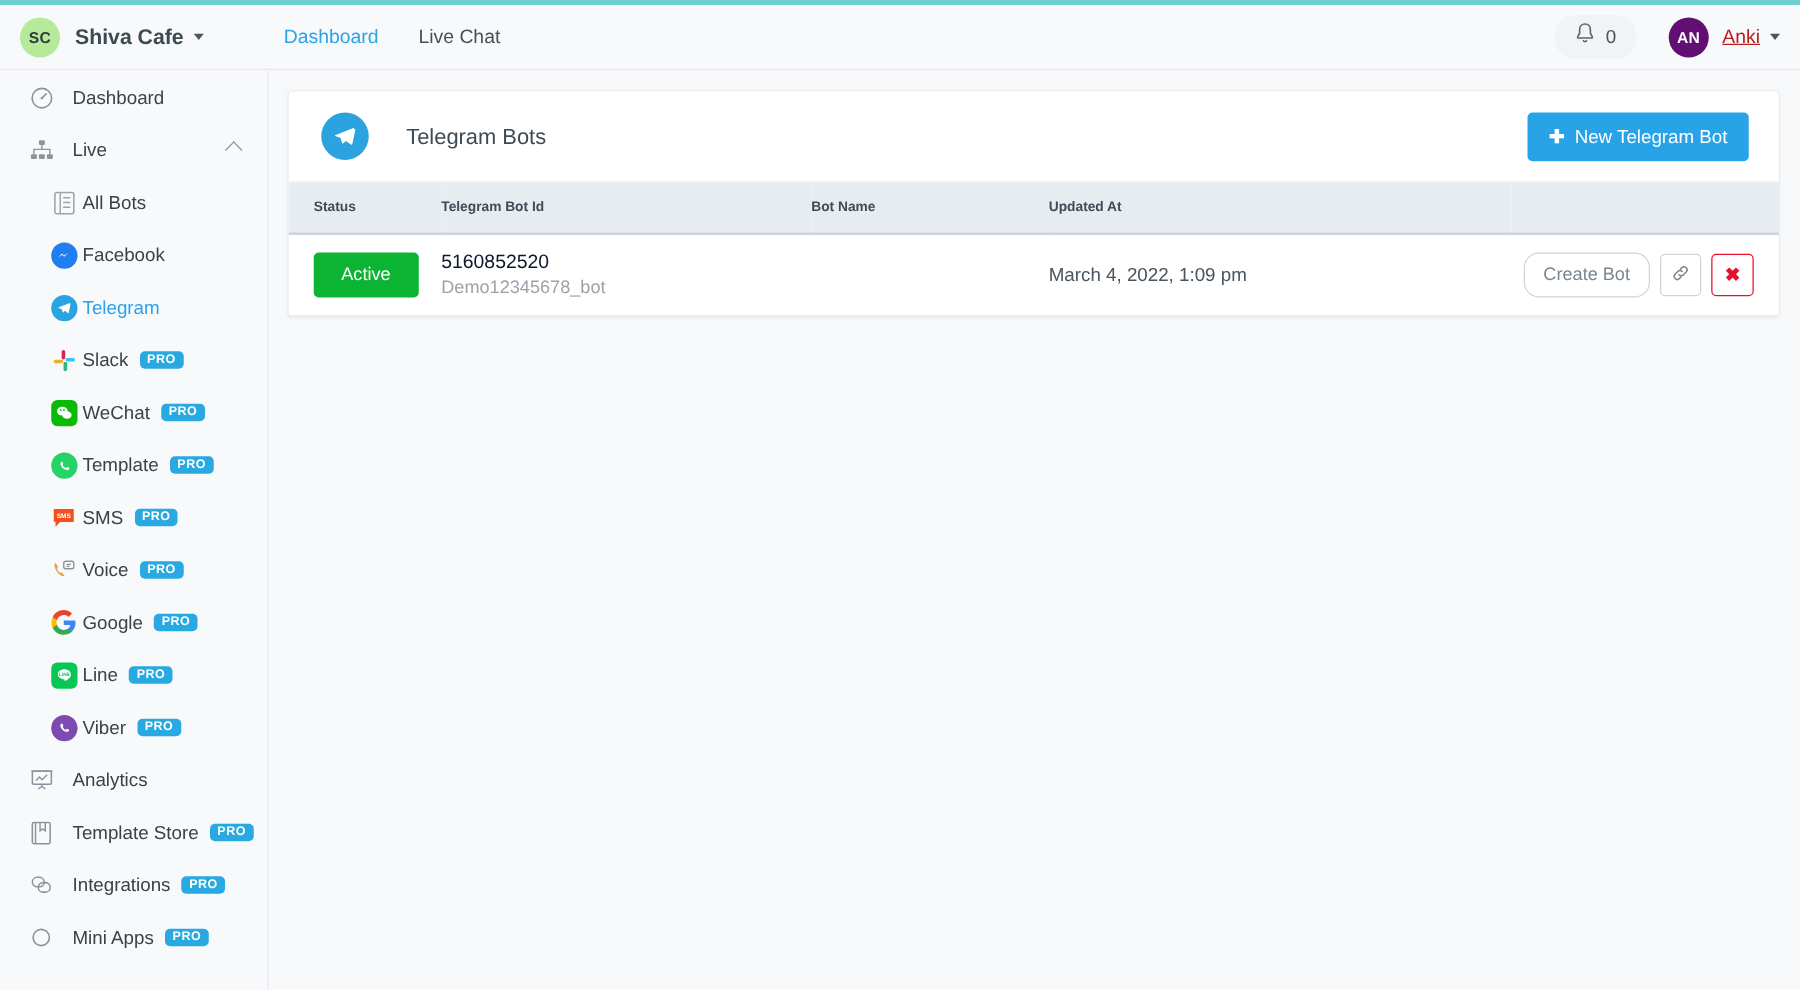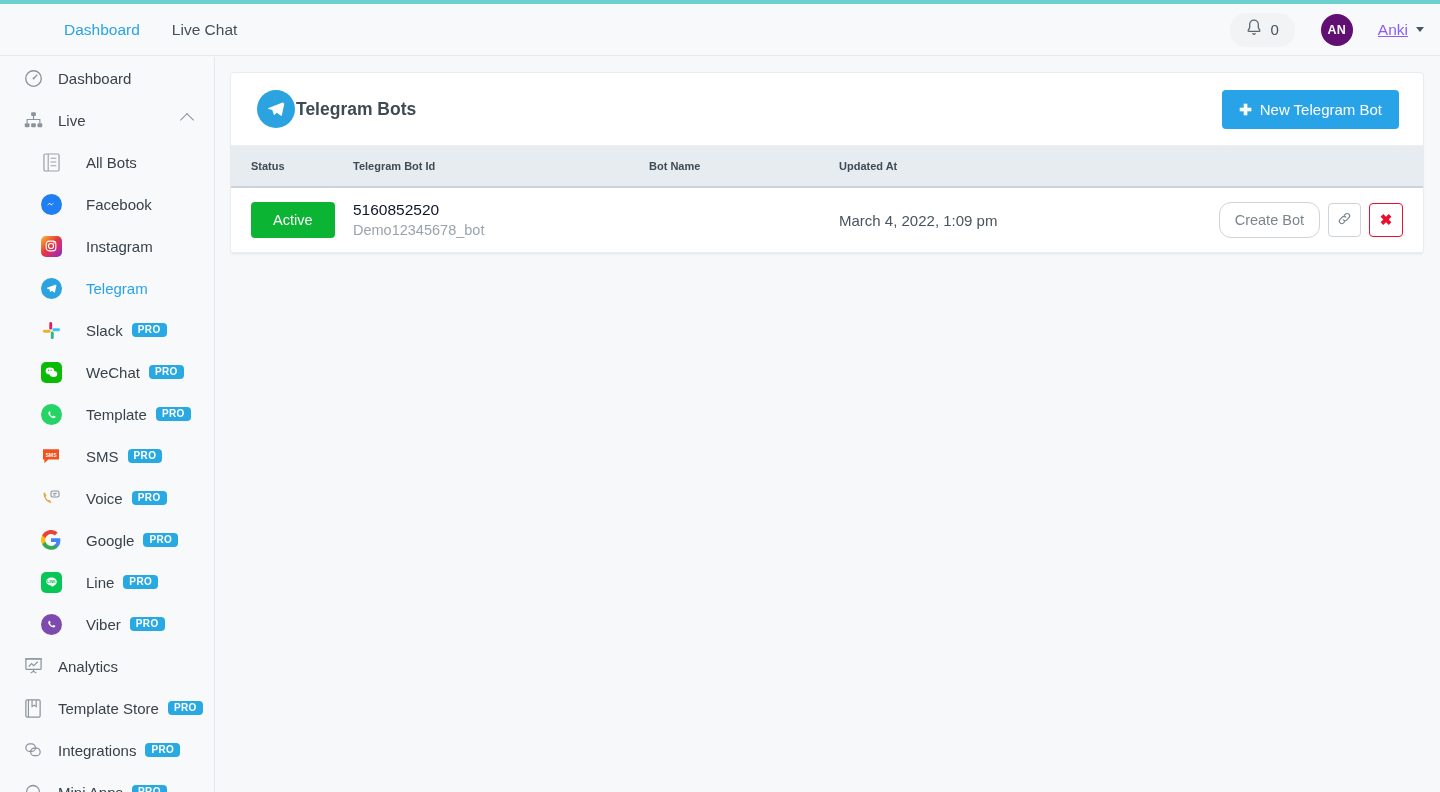--- a/index.html
+++ b/index.html
@@ -56,41 +56,41 @@
     padding: 6px 16px; cursor: pointer;
   }
   .bell-count { font-size: 15px; color: #46525c; }
   .avatar-an {
     width: 32px; height: 32px; border-radius: 50%;
     background: #610f72; color: #fff;
     display: flex; align-items: center; justify-content: center;
     font-size: 12.5px; font-weight: 600; letter-spacing: .3px;
     margin-left: 26px;
   }
-  .user-name { margin-left: 25px; font-size: 15.5px; color: #8b5cf6; text-decoration: underline; }
+  .user-name { margin-left: 11px; font-size: 15.5px; color: #b91c1c; text-decoration: underline; }
 
   
   .sidebar {
     position: absolute; top: 57px; left: 0; width: 215px; height: 735px;
     background: #f8f9fa; border-right: 1px solid #e6e8eb;
     overflow: hidden;
   }
   .side-item {
     display: flex; align-items: center; height: 42px;
     padding-left: 20px; cursor: pointer; position: relative;
   }
   .side-item.sub { padding-left: 38px; }
   .side-ico {
     width: 26px; height: 26px; flex: 0 0 26px;
     display: flex; align-items: center; justify-content: center;
   }
   .side-label {
     margin-left: 12px; font-size: 15px; color: #39424a; white-space: nowrap;
   }
-  .side-item.sub .side-label { margin-left: 22px; }
+  .side-item.sub .side-label { margin-left: 2px; }
   .side-label.active { color: #29a3e8; }
   .pro {
     margin-left: 9px; background: #29a9e1; color: #fff;
     font-size: 10px; font-weight: 700; letter-spacing: .4px;
     padding: 2px 6px 2.5px; border-radius: 4px; line-height: 1;
   }
   .chev {
     position: absolute; right: 22px; width: 10px; height: 10px;
     border-left: 1.6px solid #8a949c; border-top: 1.6px solid #8a949c;
     transform: rotate(45deg);
@@ -112,21 +112,21 @@
     box-shadow: 0 1px 2px rgba(0,0,0,.04);
   }
   .card-head {
     height: 73px; display: flex; align-items: center;
     padding: 0 24px 0 26px; border-bottom: 1px solid #eef0f2;
   }
   .tg-round {
     width: 38px; height: 38px; border-radius: 50%; background: #2aa3e0;
     display: flex; align-items: center; justify-content: center;
   }
-  .card-title { margin-left: 1px; font-size: 17.5px; color: #3e4a54; font-weight: bold; }
+  .card-title { margin-left: 30px; font-size: 17.5px; color: #3e4a54; }
   .btn-new {
     margin-left: auto; background: #29a3e8; color: #fff; border: none;
     border-radius: 4px; padding: 11px 17px; font-size: 15px;
     cursor: pointer; display: flex; align-items: center; gap: 8px;
     font-family: "Liberation Sans", sans-serif;
   }
   .plus { font-size: 15px; font-weight: 700; line-height: 1; }
 
   table { width: 100%; border-collapse: collapse; }
   thead th {
@@ -164,20 +164,25 @@
     display: flex; align-items: center; justify-content: center;
     font-size: 15px; font-weight: 700; font-family: "Liberation Sans", sans-serif;
   }
 </style>
 </head>
 <body>
 
 <div class="top-accent"></div>
 
 <div class="navbar">
+  <div class="brand-group">
+    <div class="avatar-sc">SC</div>
+    <div class="brand-name">Shiva Cafe</div>
+    <span class="caret"></span>
+  </div>
 
   <div class="nav-links">
     <a class="nav-link active" href="#">Dashboard</a>
     <a class="nav-link" href="#">Live Chat</a>
   </div>
 
   <div class="nav-right">
     <div class="bell-box">
       <span>
         <svg width="16" height="18" viewBox="0 0 16 18" fill="none">
@@ -235,32 +240,20 @@
     <span class="side-ico">
       <span class="circ" style="background:#1f7ef0">
         <svg width="14" height="14" viewBox="0 0 16 16">
             <path d="M3 10.2l3.4-3.6 1.8 1.9L11.8 6 8.4 9.6 6.6 7.7 3 10.2z" fill="#fff"></path>
           </svg>
       </span>
     </span>
     <span class="side-label">Facebook</span>
   </div>
 
-  <div class="side-item sub">
-    <span class="side-ico">
-      <span class="sq" style="background:linear-gradient(135deg,#fbbf2d 0%,#e6393d 45%,#c22c8e 75%,#7b2fc4 100%)">
-        <svg width="14" height="14" viewBox="0 0 16 16">
-          <rect x="2.5" y="2.5" width="11" height="11" rx="3.3" stroke="#fff" stroke-width="1.3" fill="none"></rect>
-          <circle cx="8" cy="8" r="2.9" stroke="#fff" stroke-width="1.3" fill="none"></circle>
-          <circle cx="11.4" cy="4.6" r="0.85" fill="#fff"></circle>
-        </svg>
-      </span>
-    </span>
-    <span class="side-label">Instagram</span>
-  </div>
 
   <div class="side-item sub">
     <span class="side-ico">
       <span class="circ" style="background:#2aa3e0">
         <svg width="13" height="13" viewBox="0 0 16 16">
             <path d="M13.3 3L2.6 7.2c-.6.2-.6.6 0 .8l2.7.8 1 3.1c.2.5.4.5.7.2l1.5-1.4 2.9 2.1c.5.3.8.1.9-.5l1.7-7.9c.1-.6-.2-.8-.7-.4z" fill="#fff"></path>
           </svg>
       </span>
     </span>
     <span class="side-label active">Telegram</span>

